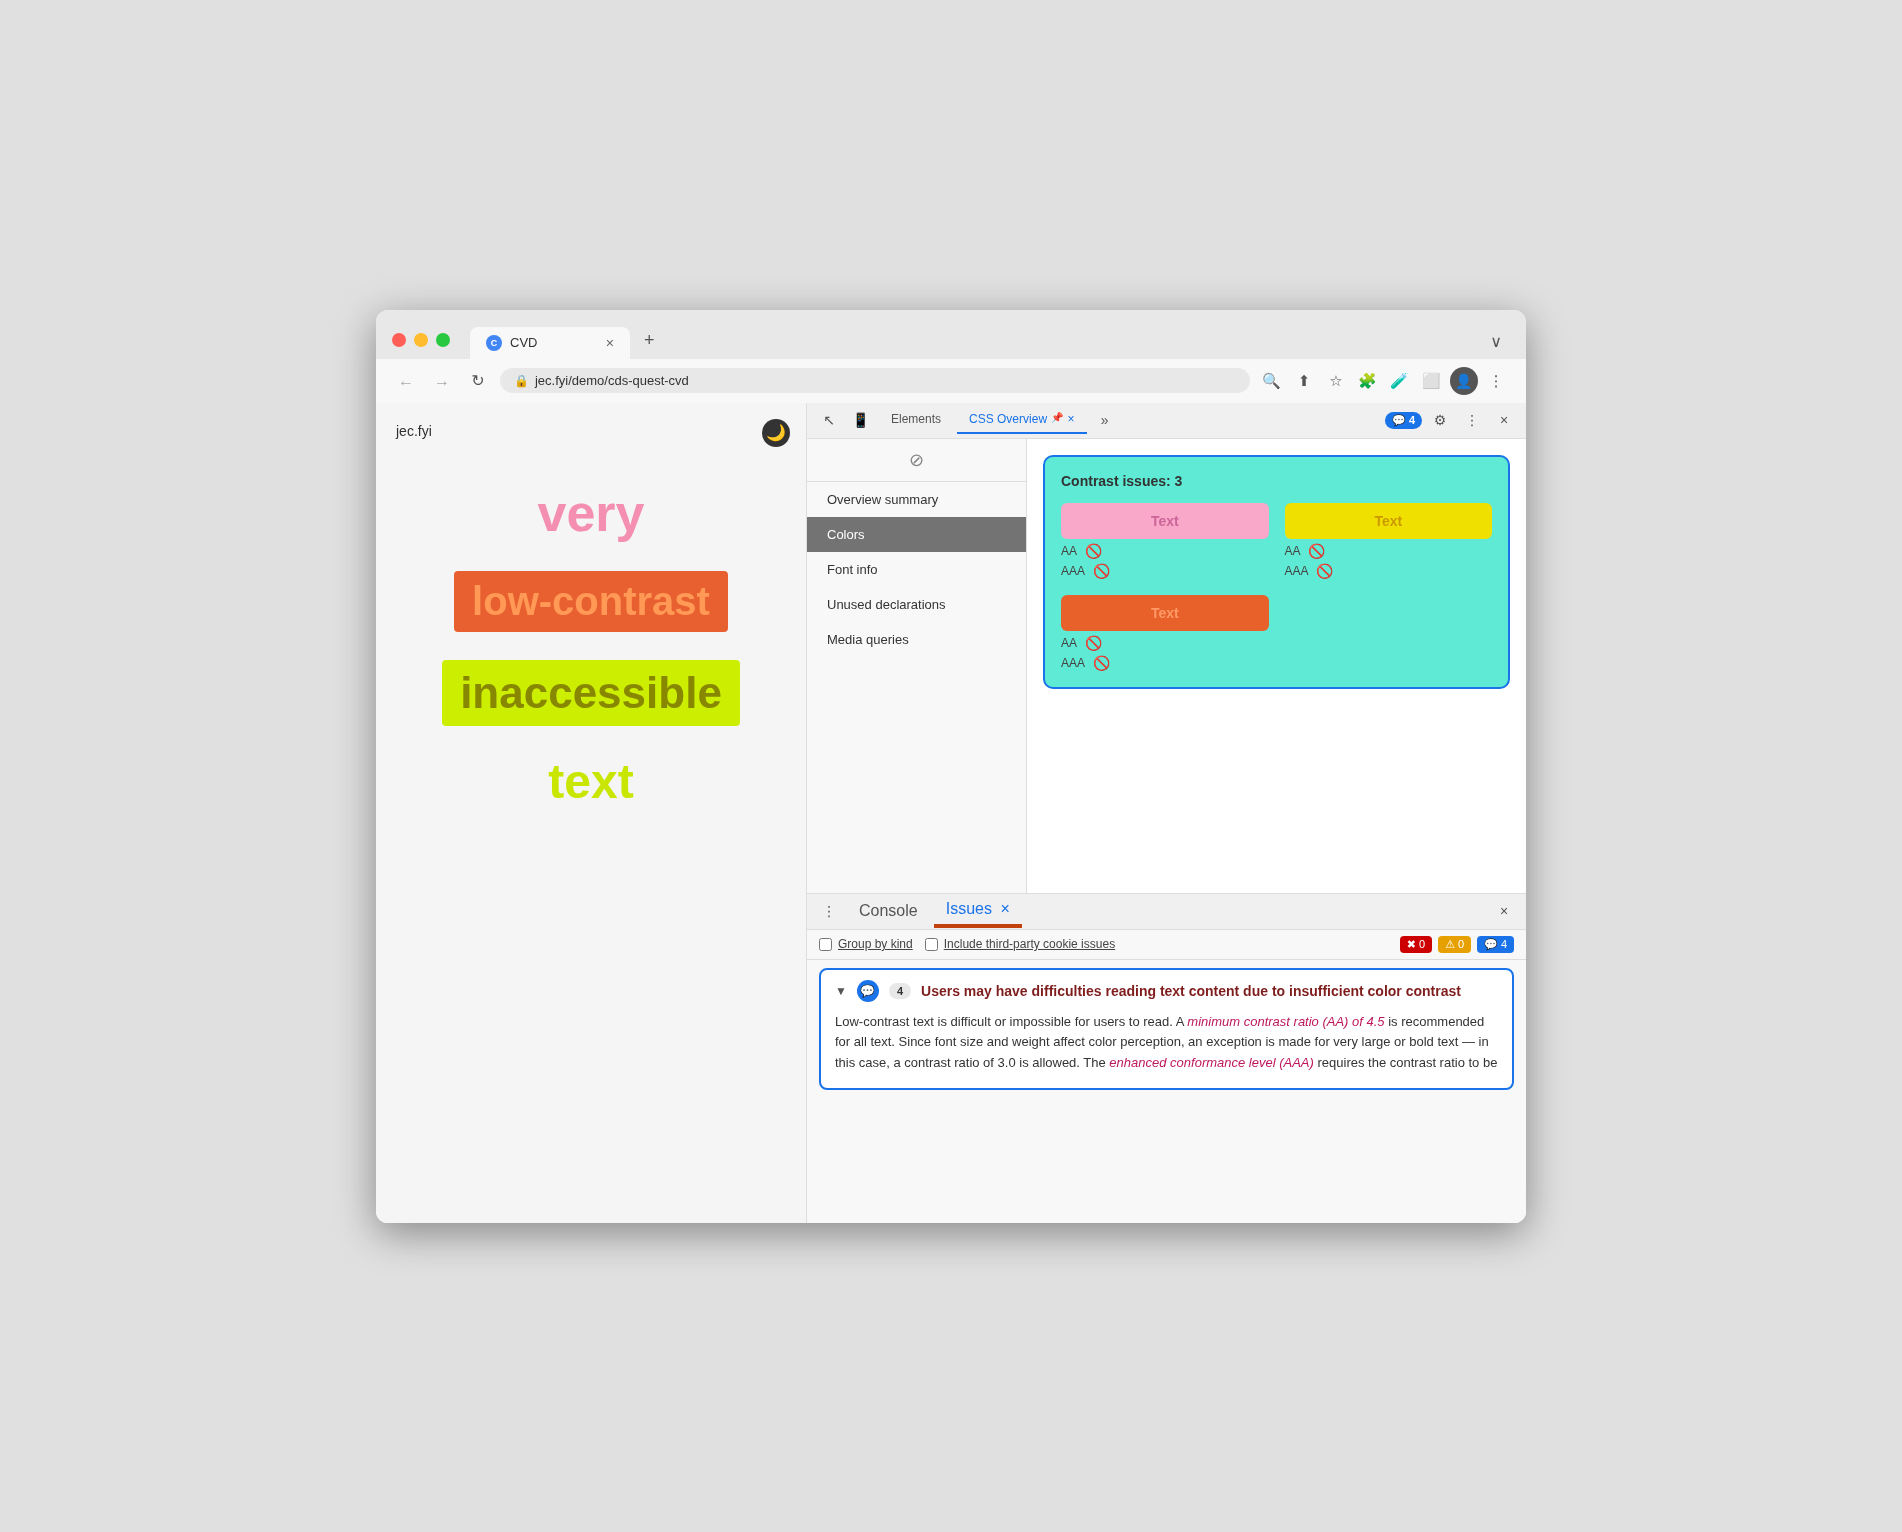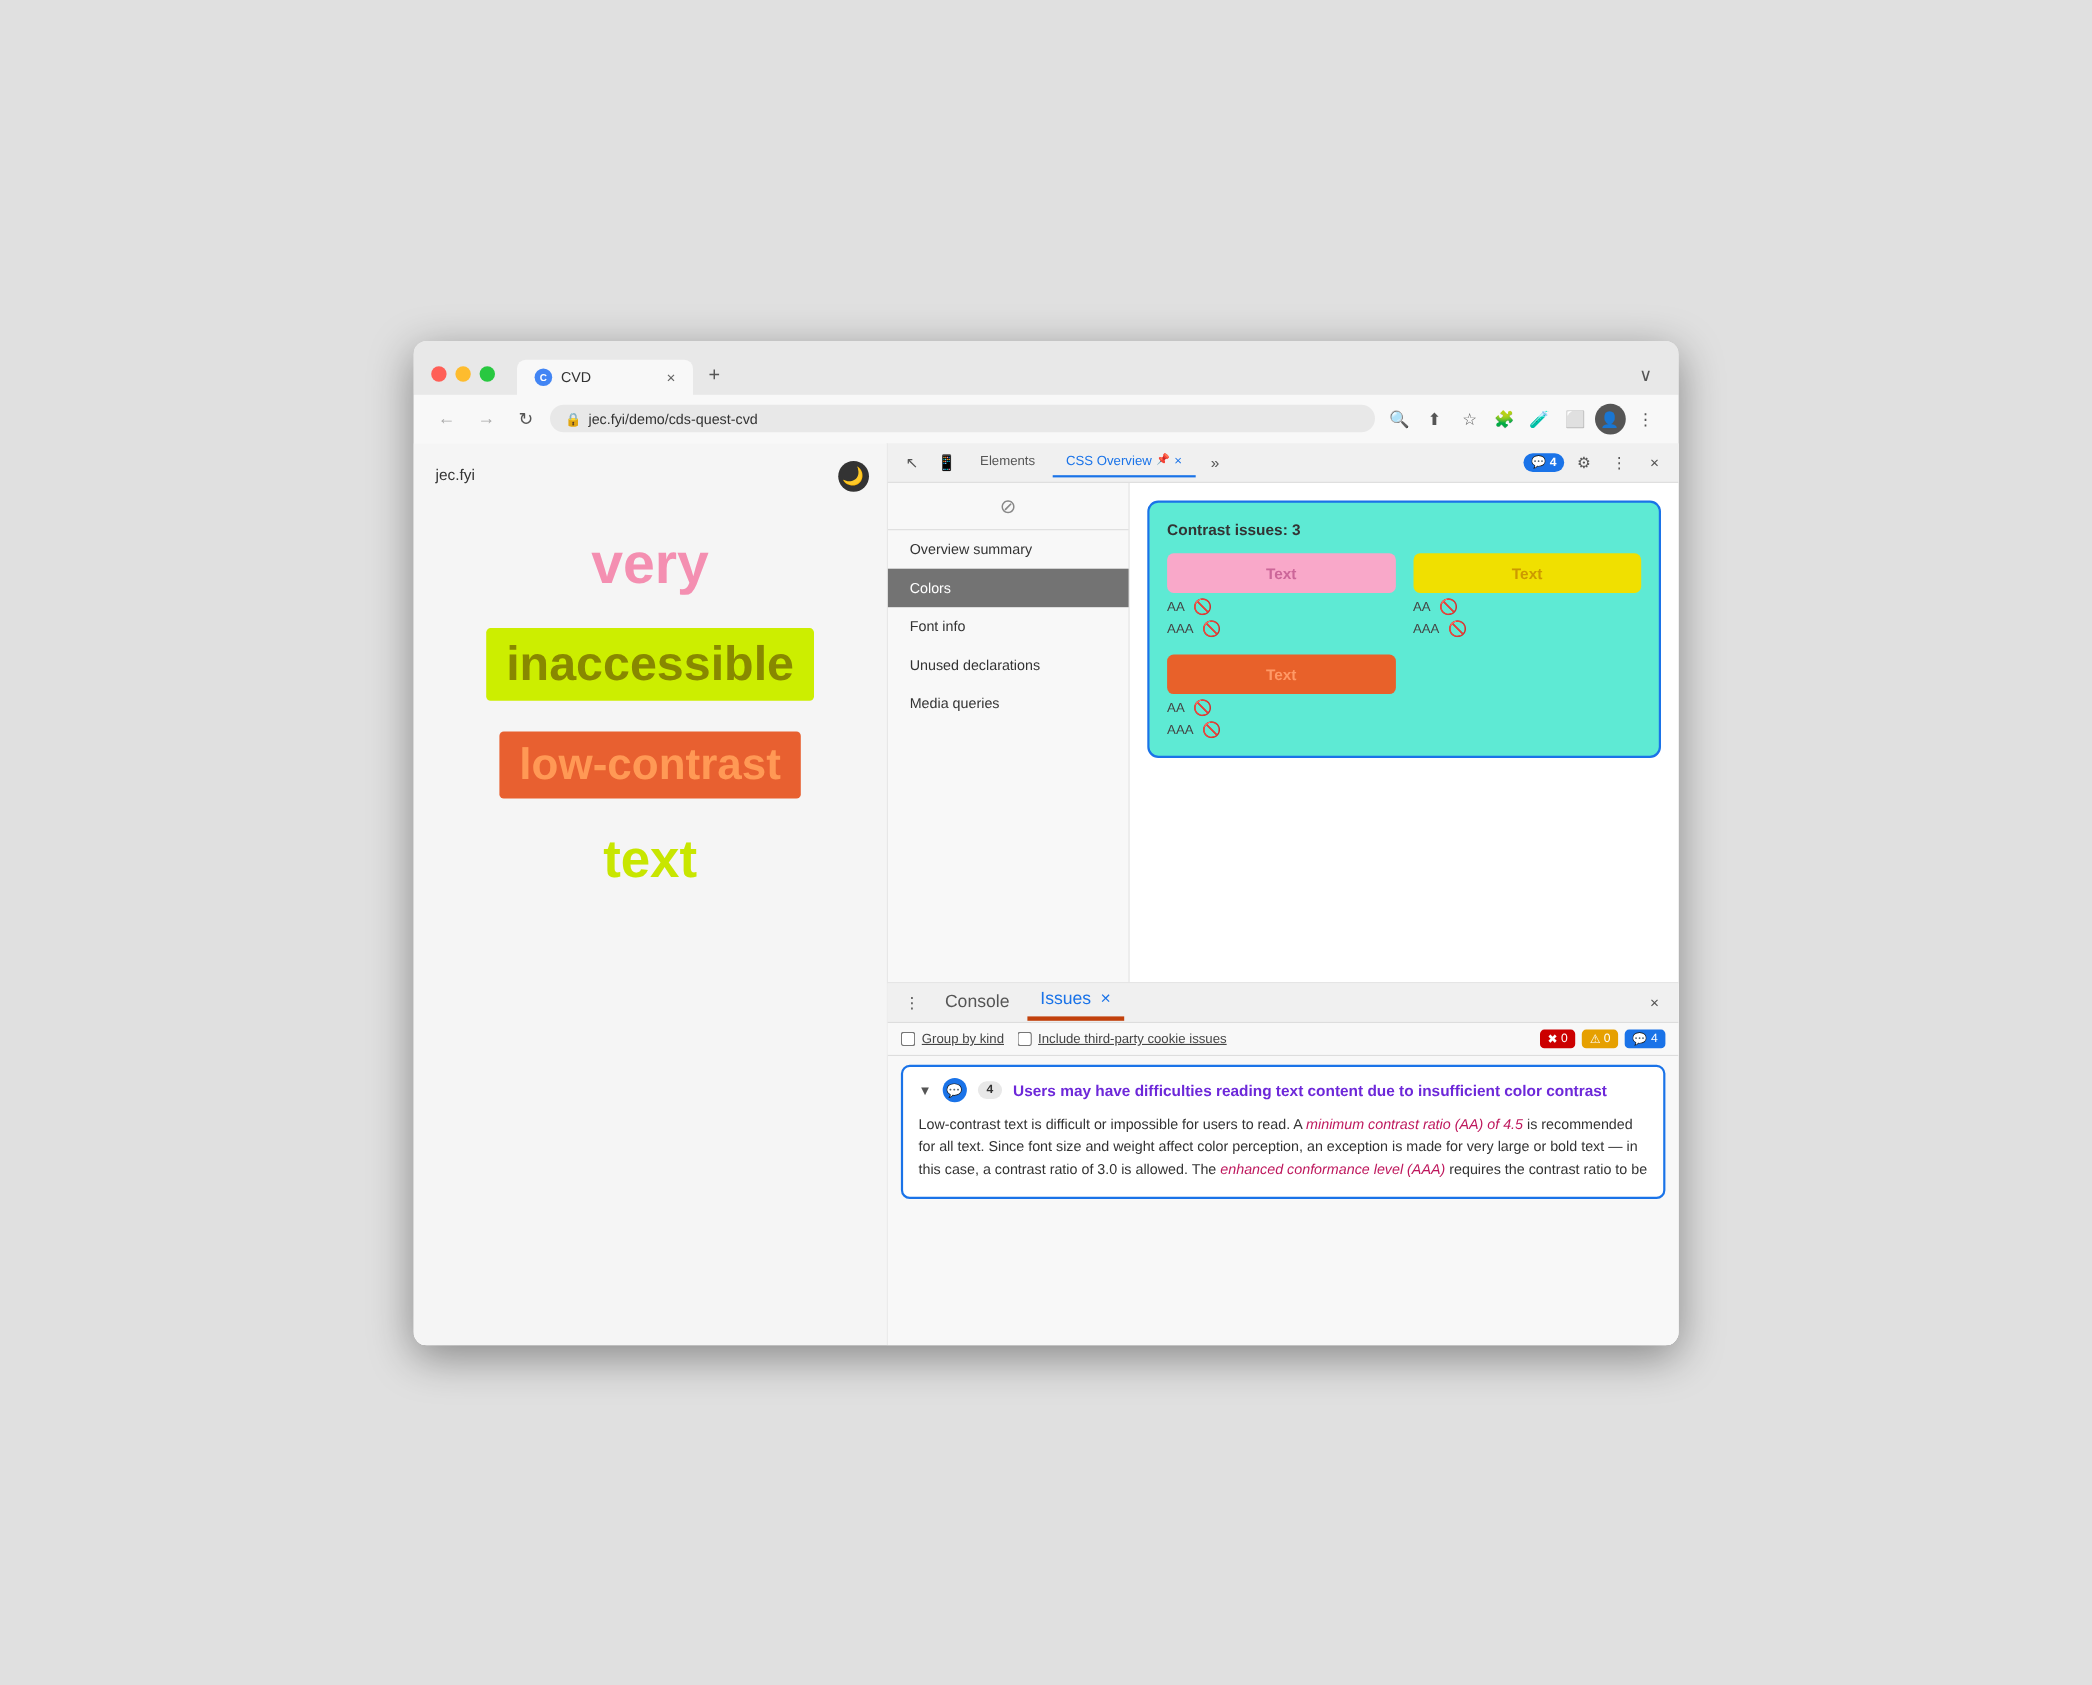--- a/index.html
+++ b/index.html
@@ -539,21 +539,21 @@
       color: #333;
       border-radius: 10px;
       padding: 2px 8px;
       font-size: 11px;
       font-weight: bold;
     }
 
     .issue-title {
       font-size: 14px;
       font-weight: bold;
-      color: #6d28d9;
+      color: #7f1d1d;
       flex: 1;
     }
 
     .issue-body {
       padding: 0 14px 14px;
       font-size: 13px;
       color: #333;
       line-height: 1.6;
     }
 
@@ -605,25 +605,25 @@
     </div>
   </div>
 
   <div class="main-content">
 
     <div class="webpage">
       <span class="site-label">jec.fyi</span>
       <div class="moon-btn">🌙</div>
       <div class="demo-text-container">
         <div class="demo-very">very</div>
+        <div style="background: #e86030; padding: 8px 18px; border-radius: 4px;">
+          <span style="color: #ff9955; font-size: 40px; font-weight: bold;">low-contrast</span>
+        </div>
         <div style="background: #ccee00; padding: 8px 18px; border-radius: 4px;">
           <span style="color: #888800; font-size: 44px; font-weight: bold;">inaccessible</span>
-        </div>
-        <div style="background: #e86030; padding: 8px 18px; border-radius: 4px;">
-          <span style="color: #ff9955; font-size: 40px; font-weight: bold;">low-contrast</span>
         </div>
         <div style="color: #c8e600; font-size: 48px; font-weight: bold;">text</div>
       </div>
     </div>
 
     <div class="devtools">
 
       <div class="devtools-toolbar">
         <div class="dt-icon-btn">↖</div>
         <div class="dt-icon-btn">📱</div>

